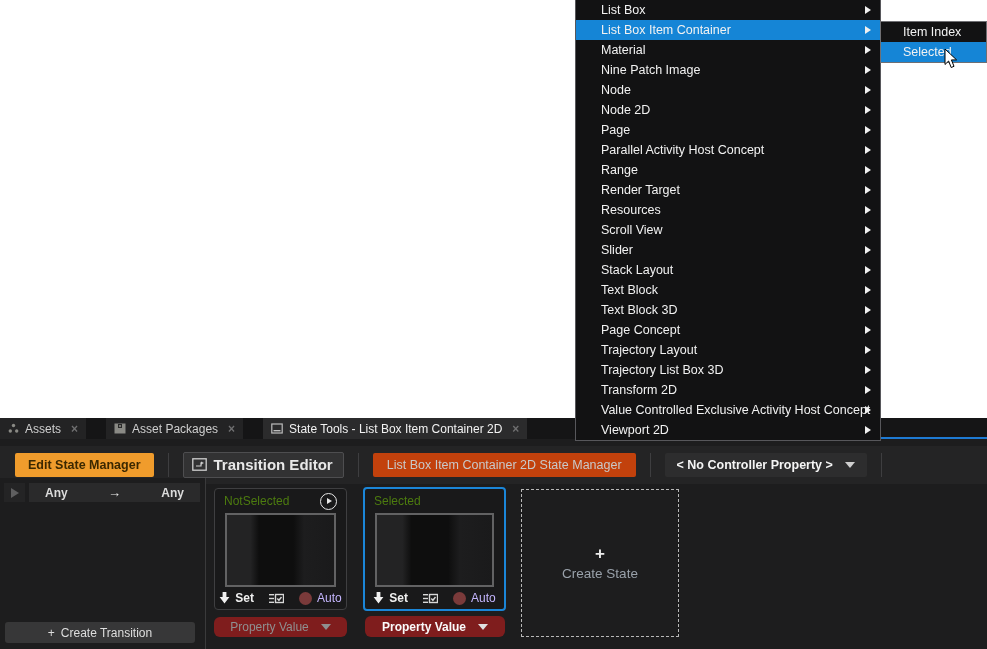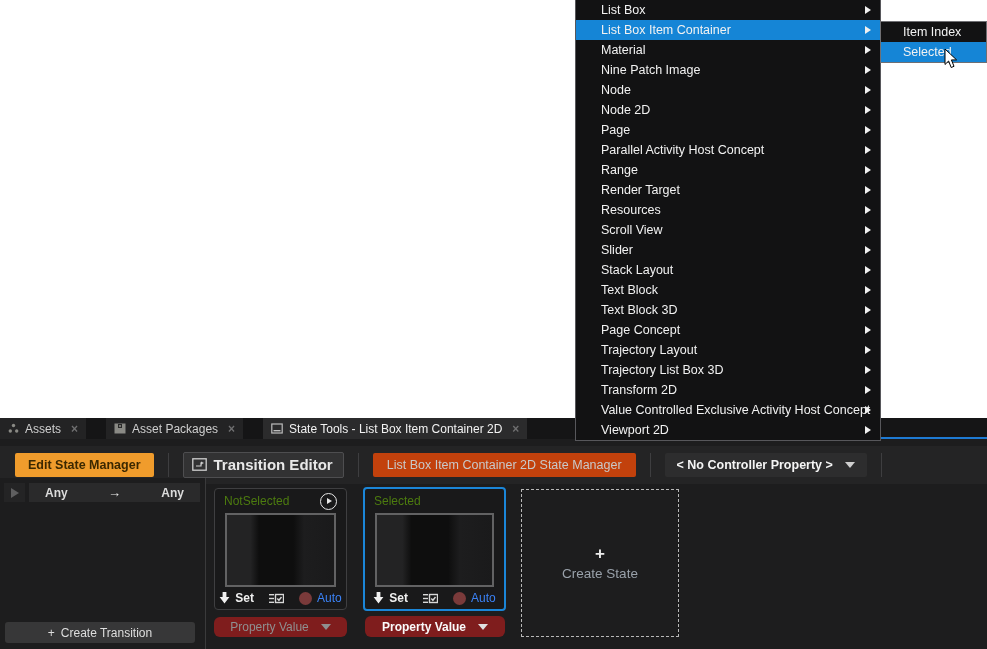--- a/index.html
+++ b/index.html
@@ -43,21 +43,21 @@
   .state-card { position:absolute; background:#19191a; border:1px solid #3f3f41; border-radius:4px; display:flex; flex-direction:column; }
   .state-card.selected { border:2px solid var(--accent2,#1b86d8); }
   .card-title-row { height:24px; display:flex; align-items:center; justify-content:space-between; padding:0 9px; color:#4d7c0f; font-size:12px; }
   .play-circle { width:17px; height:17px; border:1.5px solid #e8e8e8; border-radius:50%; display:flex; align-items:center; justify-content:center; }
   .play-circle .t { width:0; height:0; border-top:3.5px solid transparent; border-bottom:3.5px solid transparent; border-left:5.5px solid #e8e8e8; margin-left:1.5px; }
   .thumb { margin:0 10px; height:74px; border:2px solid #626263;
     background:linear-gradient(90deg,#232324 0%,#232324 22%,#0e0e0e 30%,#0e0e0e 62%,#1d1d1e 72%,#1a1a1b 100%); }
   .set-row { flex:1; display:flex; align-items:center; justify-content:center; gap:5px; }
   .set-label { color:#f0f0f0; font-size:12px; font-weight:bold; margin-right:10px; }
   .auto-dot { width:13px; height:13px; border-radius:50%; background:var(--autored,#7a3a3a); margin-left:10px; }
-  .auto-label { color:#3b82f6; font-size:12px; }
+  .auto-label { color:#c4b5fd; font-size:12px; }
 
   .pv-dd { position:absolute; background:#7f1d1d; border-radius:6px; display:flex; align-items:center; justify-content:center; gap:12px; font-size:12px; }
   .pv-dd.dim { color:#8f8f90; } .pv-dd.dim .caret-down { border-top-color:#8f8f90; }
   .pv-dd.lit { color:#fafafa; font-weight:bold; } .pv-dd.lit .caret-down { border-top-color:#e0e0e0; }
 
   .create-state { position:absolute; left:521px; top:11px; width:158px; height:148px; border:1px dashed #b8b8b8; display:flex; flex-direction:column; align-items:center; justify-content:center; gap:4px; }
   .cs-plus { color:#ececec; font-size:17px; font-weight:bold; line-height:1; }
   .cs-label { color:#99a1aa; font-size:13.5px; }
 
   

